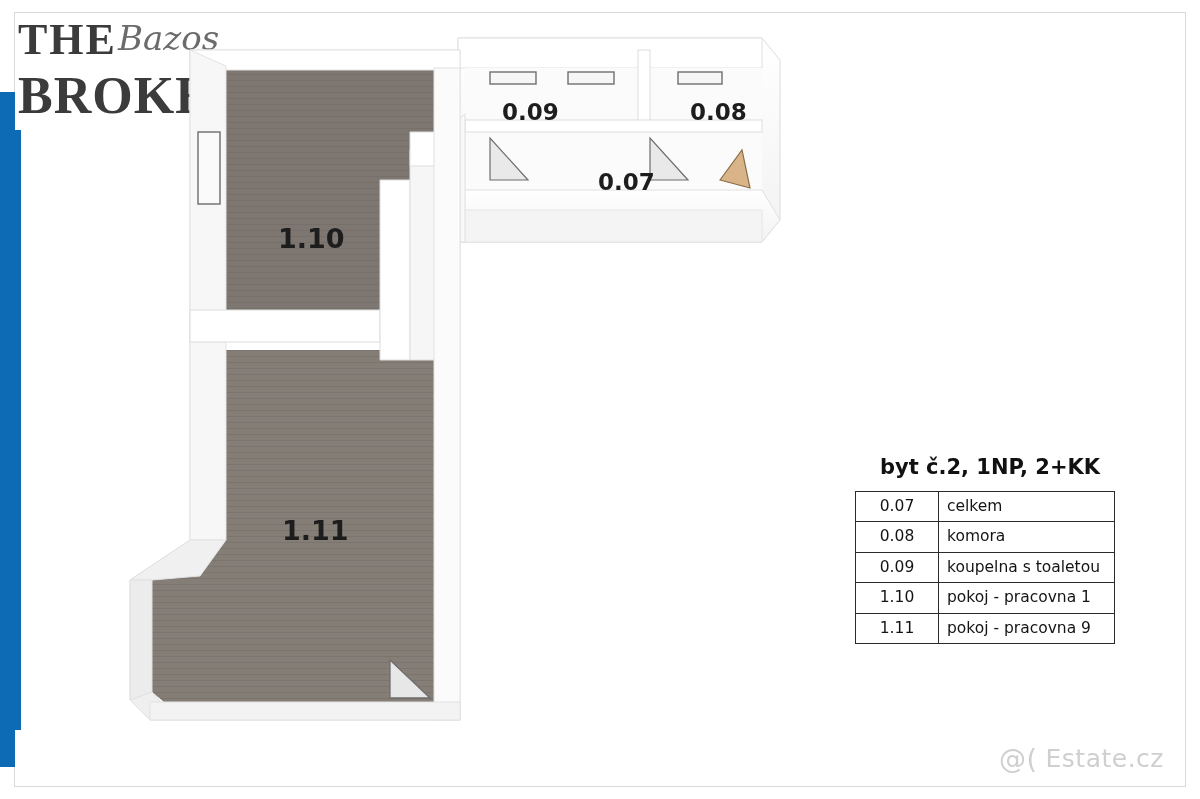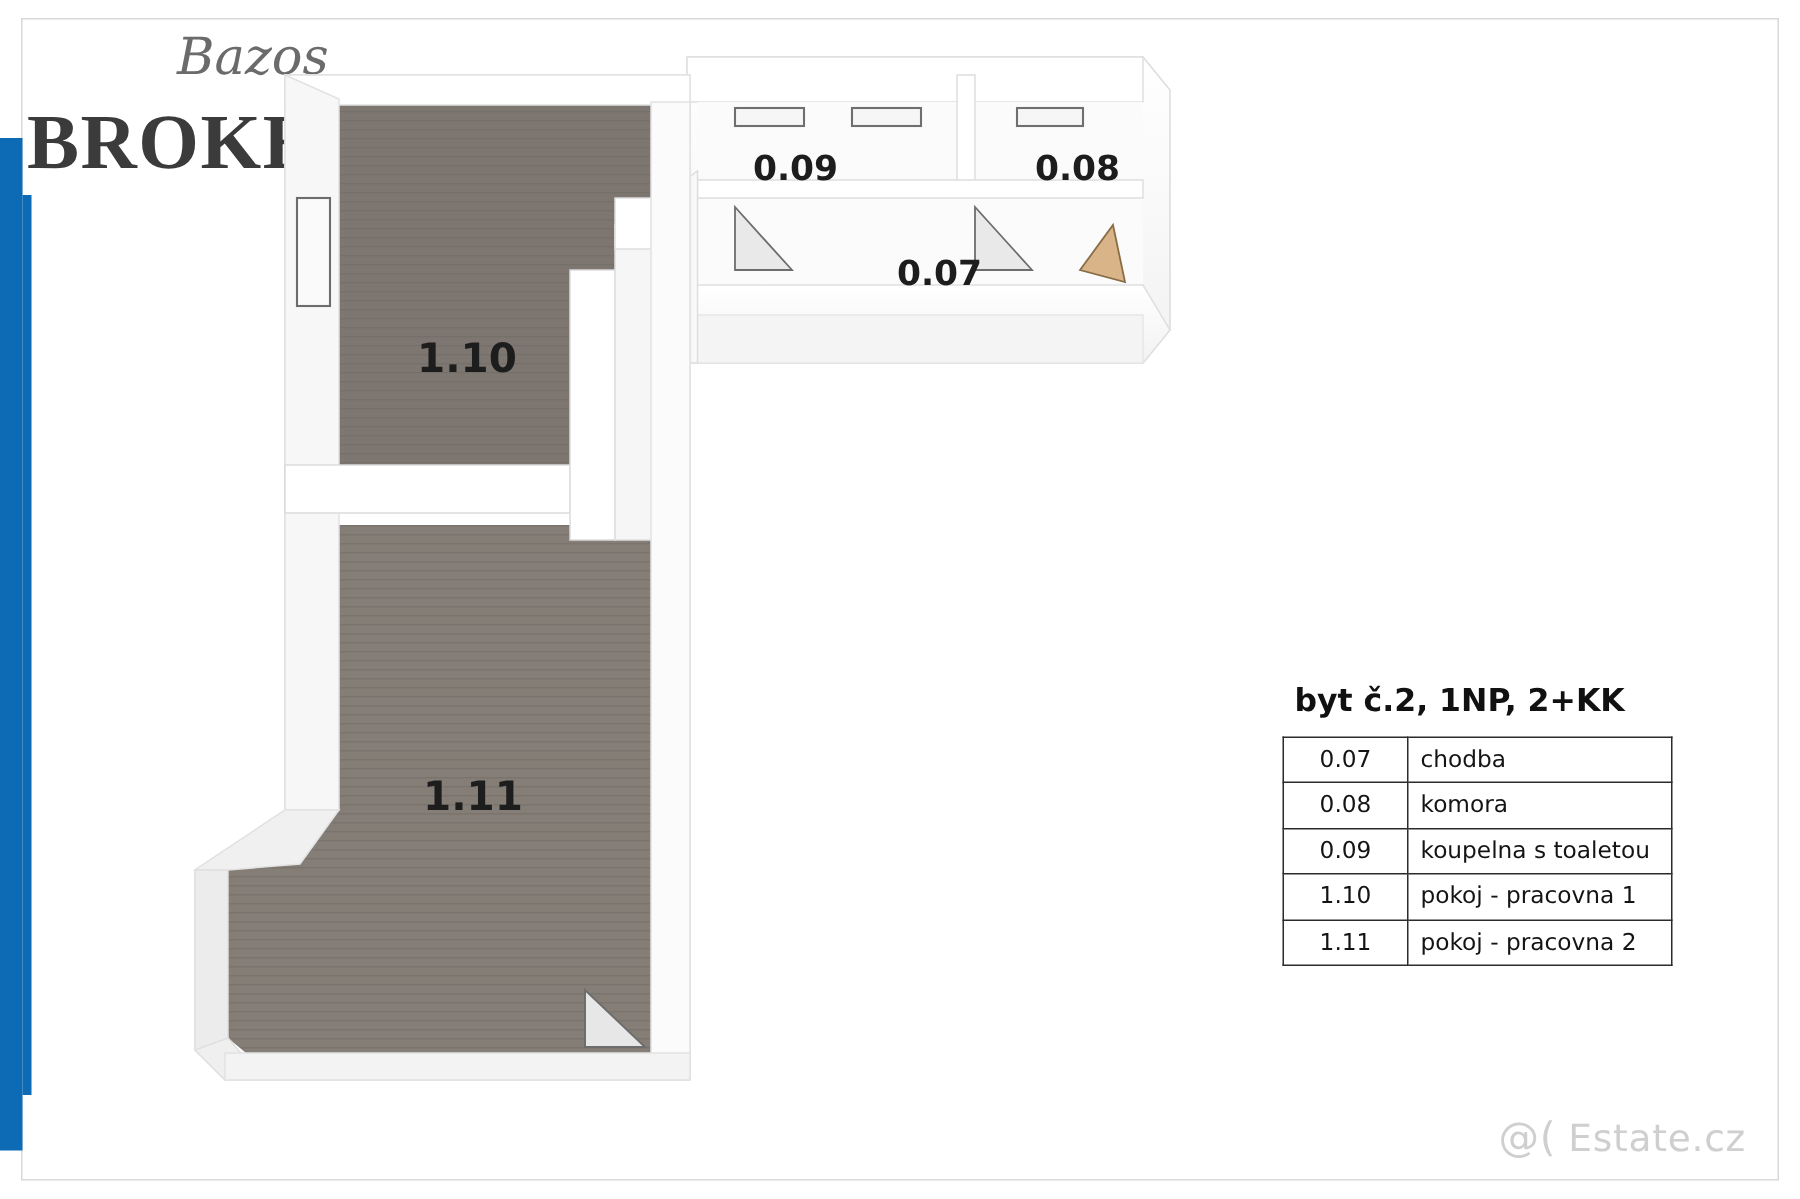--- a/index.html
+++ b/index.html
@@ -103,20 +103,21 @@
     left: 855px; top: 455px;
     width: 262px;
   }
   .legend-title {
     font-family: "DejaVu Sans", sans-serif;
     font-weight: bold;
     font-size: 21px;
     color: #111111;
     margin: 0 0 12px 8px;
     white-space: nowrap;
+    text-align: center;
   }
   table.legend-table {
     border-collapse: collapse;
     width: 260px;
     font-family: "DejaVu Sans", sans-serif;
     font-size: 15.5px;
     color: #141414;
   }
   table.legend-table td {
     border: 1px solid #2b2b2b;
@@ -160,20 +161,21 @@
 <div class="page">
 
   <div class="border-frame"></div>
 
   <div class="accent-left">
     <div class="bar"></div>
     <div class="bar2"></div>
   </div>
 
   <div class="logo">
+    <div class="the">THE</div>
     <div class="estate">Bazos</div>
     <div class="brokers">BROKERS</div>
   </div>
 
   <div class="floorplan">
     <svg class="fp-svg" width="720" height="720" viewBox="0 0 720 720" xmlns="http://www.w3.org/2000/svg">
       <defs>
         <linearGradient id="wallTop" x1="0" y1="0" x2="0" y2="1">
           <stop offset="0%" stop-color="#ffffff"></stop>
           <stop offset="100%" stop-color="#f2f2f2"></stop>
@@ -257,37 +259,37 @@
       </g>
     </svg>
   </div>
 
   <div class="legend">
     <div class="legend-title">byt č.2, 1NP, 2+KK</div>
     <table class="legend-table">
       <tbody>
         <tr>
           <td class="code">0.07</td>
-          <td class="name">chodba</td>
+          <td class="name">celkem</td>
         </tr>
         <tr>
           <td class="code">0.08</td>
           <td class="name">komora</td>
         </tr>
         <tr>
           <td class="code">0.09</td>
           <td class="name">koupelna s toaletou</td>
         </tr>
         <tr>
           <td class="code">1.10</td>
           <td class="name">pokoj - pracovna 1</td>
         </tr>
         <tr>
           <td class="code">1.11</td>
-          <td class="name">pokoj - pracovna 2</td>
+          <td class="name">pokoj - pracovna 9</td>
         </tr>
       </tbody>
     </table>
   </div>
 
   <div class="watermark">
     <span class="wm-at">@(</span>
     <span>Estate.cz</span>
   </div>
 

